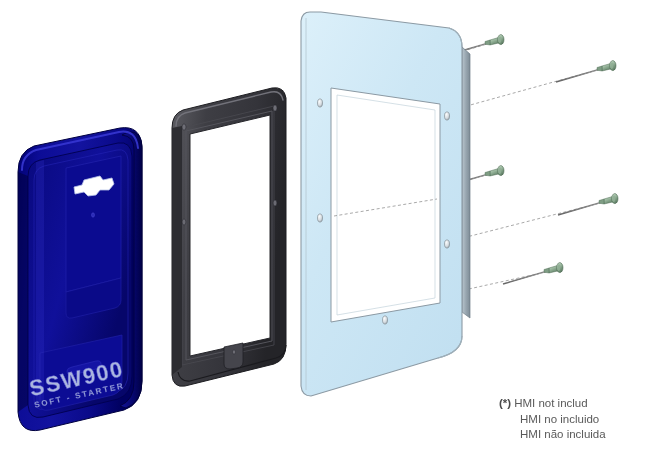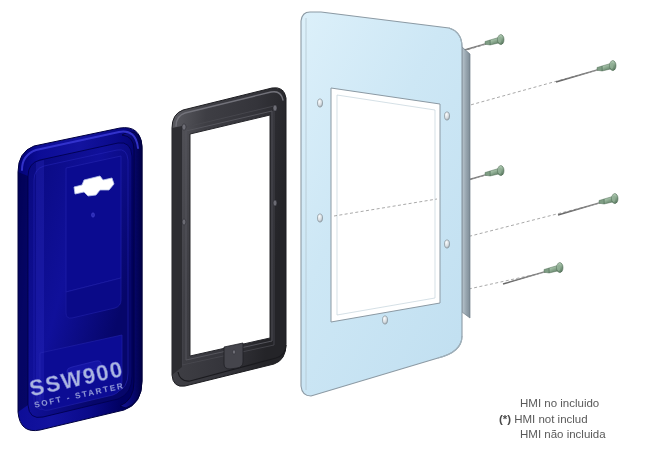--- a/index.html
+++ b/index.html
@@ -268,16 +268,16 @@
       <g transform="rotate(-12.5 78 385)">
         <text id="brand-primary" x="30" y="386" font-family="'Liberation Sans', sans-serif" font-size="22" font-weight="bold" letter-spacing="1.5" fill="#aab6de" stroke="#5a5ad0" stroke-width="0.45">SSW900</text>
         <text id="brand-secondary" x="31" y="398" font-family="'Liberation Sans', sans-serif" font-size="8" font-weight="bold" letter-spacing="1.9" fill="#9aa6d2" stroke="#5656c8" stroke-width="0.25">SOFT - STARTER</text>
       </g>
     </g>
 
   </svg>
 </div>
 
 <div id="footnote-block">
+  <span class="fn-line"><span class="fn-marker">(*)</span><span>HMI not includ</span></span>
   <span class="fn-line fn-indent">HMI no incluido</span>
-  <span class="fn-line"><span class="fn-marker">(*)</span><span>HMI not includ</span></span>
   <span class="fn-line fn-indent">HMI não incluida</span>
 </div>
 
 </body></html>

